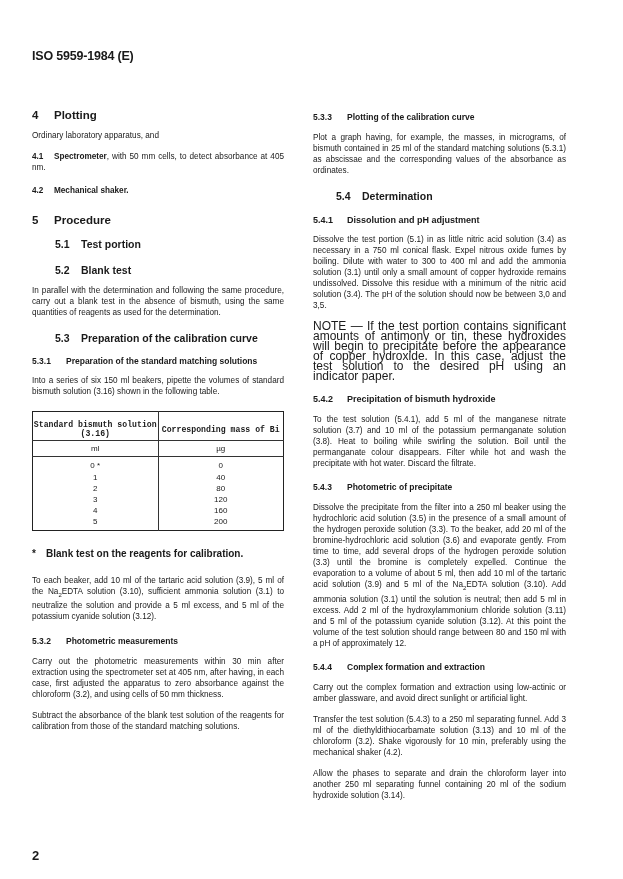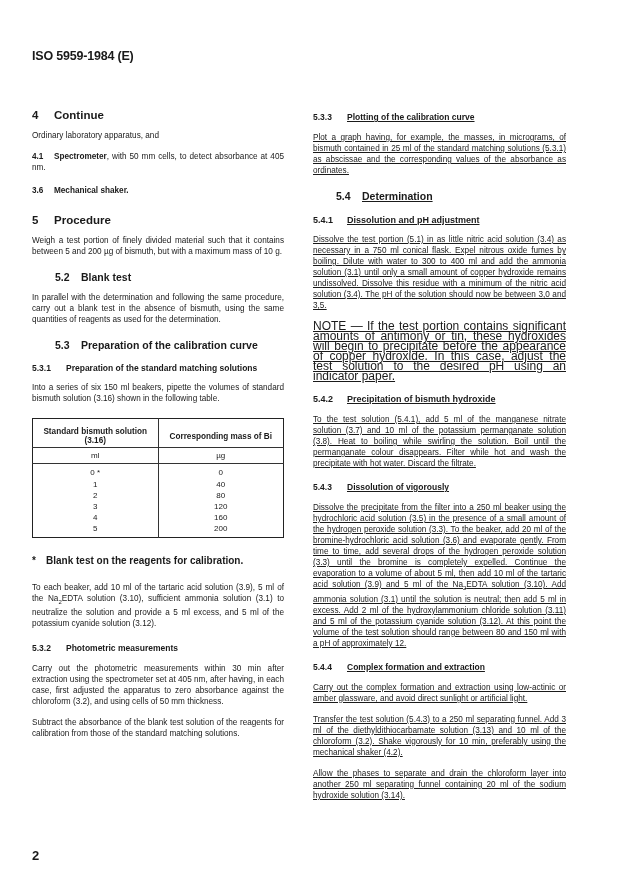--- a/index.html
+++ b/index.html
@@ -15,53 +15,55 @@
   h2 { font-size: 11.5px; font-weight: bold; margin: 0; }
   h3 { font-size: 10.5px; font-weight: bold; margin: 0; }
   h4 { font-size: 8.5px; font-weight: bold; margin: 0; }
   p { font-size: 8.2px; line-height: 11px; margin: 0; text-align: justify; }
   .note { font-size: 12px; line-height: 10px; }
   .tab-num { display: inline-block; min-width: 22px; }
   .tab-num-s { display: inline-block; min-width: 26px; margin-left: 23px; }
   .tab-num-ss { display: inline-block; min-width: 34px; }
   table.data { border-collapse: collapse; width: 252px; font-size: 8px; margin-left: 0; }
   table.data td, table.data th { padding: 0; text-align: center; }
-  table.data th { font-weight: bold; font-size: 8.2px; line-height: 9px; padding: 8px 0 2px; border-bottom: 1px solid #333; }
+  table.data th { font-weight: bold; font-size: 8.2px; line-height: 9px; padding: 8px 0 2px; border-bottom: 1px solid #333; font-family: Liberation Mono, monospace; }
   table.data .unit td { border-bottom: 1px solid #333; padding: 3px 8px 3px; }
   table.data .c1 { border-right: 1px solid #333; width: 50%; }
   table.data .body td { line-height: 11.2px; }
   table.data { border: 1.5px solid #222; }
   .footnote { font-size: 10px; margin-top: 17px; font-weight: bold; }
   .footnote span.star { display: inline-block; width: 14px; }
   sub { font-size: 6px; }
 </style>
 </head>
 <body>
 
 <div class="std-id">ISO 5959-1984 (E)</div>
 
 <div class="col col-left">
   <h2 style="margin-top:4px;">
-    <span class="tab-num">4</span><span>Continue</span>
+    <span class="tab-num">4</span><span>Plotting</span>
   </h2>
   <p style="margin-top:9px;">Ordinary laboratory apparatus, and</p>
 
   <p style="margin-top:10px;">
     <b><span class="tab-num">4.1</span><span>Spectrometer</span></b><span>, with 50 mm cells, to detect absorbance at 405 nm.</span>
   </p>
 
   <p style="margin-top:12px;">
-    <b><span class="tab-num">3.6</span><span>Mechanical shaker.</span></b>
+    <b><span class="tab-num">4.2</span><span>Mechanical shaker.</span></b>
   </p>
 
   <h2 style="margin-top:18px;">
     <span class="tab-num">5</span><span>Procedure</span>
   </h2>
 
-  <p style="margin-top:9px;">Weigh a test portion of finely divided material such that it contains between 5 and 200 µg of bismuth, but with a maximum mass of 10 g.</p>
+  <h3 style="margin-top:12px;">
+    <span class="tab-num-s">5.1</span><span>Test portion</span>
+  </h3>
 
   <h3 style="margin-top:14px;">
     <span class="tab-num-s">5.2</span><span>Blank test</span>
   </h3>
   <p style="margin-top:9px;">In parallel with the determination and following the same procedure, carry out a blank test in the absence of bismuth, using the same quantities of reagents as used for the determination.</p>
 
   <h3 style="margin-top:14px;">
     <span class="tab-num-s">5.3</span><span>Preparation of the calibration curve</span>
   </h3>
 
@@ -116,21 +118,21 @@
     <span>To each beaker, add 10 ml of the tartaric acid solution (3.9), 5 ml of the Na</span><sub>2</sub><span>EDTA solution (3.10), sufficient ammonia solution (3.1) to neutralize the solution and provide a 5 ml excess, and 5 ml of the potassium cyanide solution (3.12).</span>
   </p>
 
   <h4 style="margin-top:14px;">
     <span class="tab-num-ss">5.3.2</span><span>Photometric measurements</span>
   </h4>
   <p style="margin-top:10px;">Carry out the photometric measurements within 30 min after extraction using the spectrometer set at 405 nm, after having, in each case, first adjusted the apparatus to zero absorbance against the chloroform (3.2), and using cells of 50 mm thickness.</p>
   <p style="margin-top:10px;">Subtract the absorbance of the blank test solution of the reagents for calibration from those of the standard matching solutions.</p>
 </div>
 
-<div class="col col-right" style="top:112px;text-decoration:underline;">
+<div class="col col-right" style="top:112px;">
   <h4>
     <span class="tab-num-ss">5.3.3</span><span>Plotting of the calibration curve</span>
   </h4>
   <p style="margin-top:10px;">Plot a graph having, for example, the masses, in micrograms, of bismuth contained in 25 ml of the standard matching solutions (5.3.1) as abscissae and the corresponding values of the absorbance as ordinates.</p>
 
   <h3 style="margin-top:14px;">
     <span class="tab-num-s">5.4</span><span>Determination</span>
   </h3>
 
   <h4 style="margin-top:13px;font-size:9px;">
@@ -138,21 +140,21 @@
   </h4>
   <p style="margin-top:9px;">Dissolve the test portion (5.1) in as little nitric acid solution (3.4) as necessary in a 750 ml conical flask. Expel nitrous oxide fumes by boiling. Dilute with water to 300 to 400 ml and add the ammonia solution (3.1) until only a small amount of copper hydroxide remains undissolved. Dissolve this residue with a minimum of the nitric acid solution (3.4). The pH of the solution should now be between 3,0 and 3,5.</p>
   <p class="note" style="margin-top:10px;">NOTE — If the test portion contains significant amounts of antimony or tin, these hydroxides will begin to precipitate before the appearance of copper hydroxide. In this case, adjust the test solution to the desired pH using an indicator paper.</p>
 
   <h4 style="margin-top:13px;font-size:9px;">
     <span class="tab-num-ss">5.4.2</span><span>Precipitation of bismuth hydroxide</span>
   </h4>
   <p style="margin-top:10px;">To the test solution (5.4.1), add 5 ml of the manganese nitrate solution (3.7) and 10 ml of the potassium permanganate solution (3.8). Heat to boiling while swirling the solution. Boil until the permanganate colour disappears. Filter while hot and wash the precipitate with hot water. Discard the filtrate.</p>
 
   <h4 style="margin-top:13px;">
-    <span class="tab-num-ss">5.4.3</span><span>Dissolution of vigorously</span>
+    <span class="tab-num-ss">5.4.3</span><span>Photometric of precipitate</span>
   </h4>
   <p style="margin-top:10px;">
     <span>Dissolve the precipitate from the filter into a 250 ml beaker using the hydrochloric acid solution (3.5) in the presence of a small amount of the hydrogen peroxide solution (3.3). To the beaker, add 20 ml of the bromine-hydrochloric acid solution (3.6) and evaporate gently. From time to time, add several drops of the hydrogen peroxide solution (3.3) until the bromine is completely expelled. Continue the evaporation to a volume of about 5 ml, then add 10 ml of the tartaric acid solution (3.9) and 5 ml of the Na</span><sub>2</sub><span>EDTA solution (3.10). Add ammonia solution (3.1) until the solution is neutral; then add 5 ml in excess. Add 2 ml of the hydroxylammonium chloride solution (3.11) and 5 ml of the potassium cyanide solution (3.12). At this point the volume of the test solution should range between 80 and 150 ml with a pH of approximately 12.</span>
   </p>
 
   <h4 style="margin-top:13px;">
     <span class="tab-num-ss">5.4.4</span><span>Complex formation and extraction</span>
   </h4>
   <p style="margin-top:10px;">Carry out the complex formation and extraction using low-actinic or amber glassware, and avoid direct sunlight or artificial light.</p>
   <p style="margin-top:10px;">Transfer the test solution (5.4.3) to a 250 ml separating funnel. Add 3 ml of the diethyldithiocarbamate solution (3.13) and 10 ml of the chloroform (3.2). Shake vigorously for 10 min, preferably using the mechanical shaker (4.2).</p>

